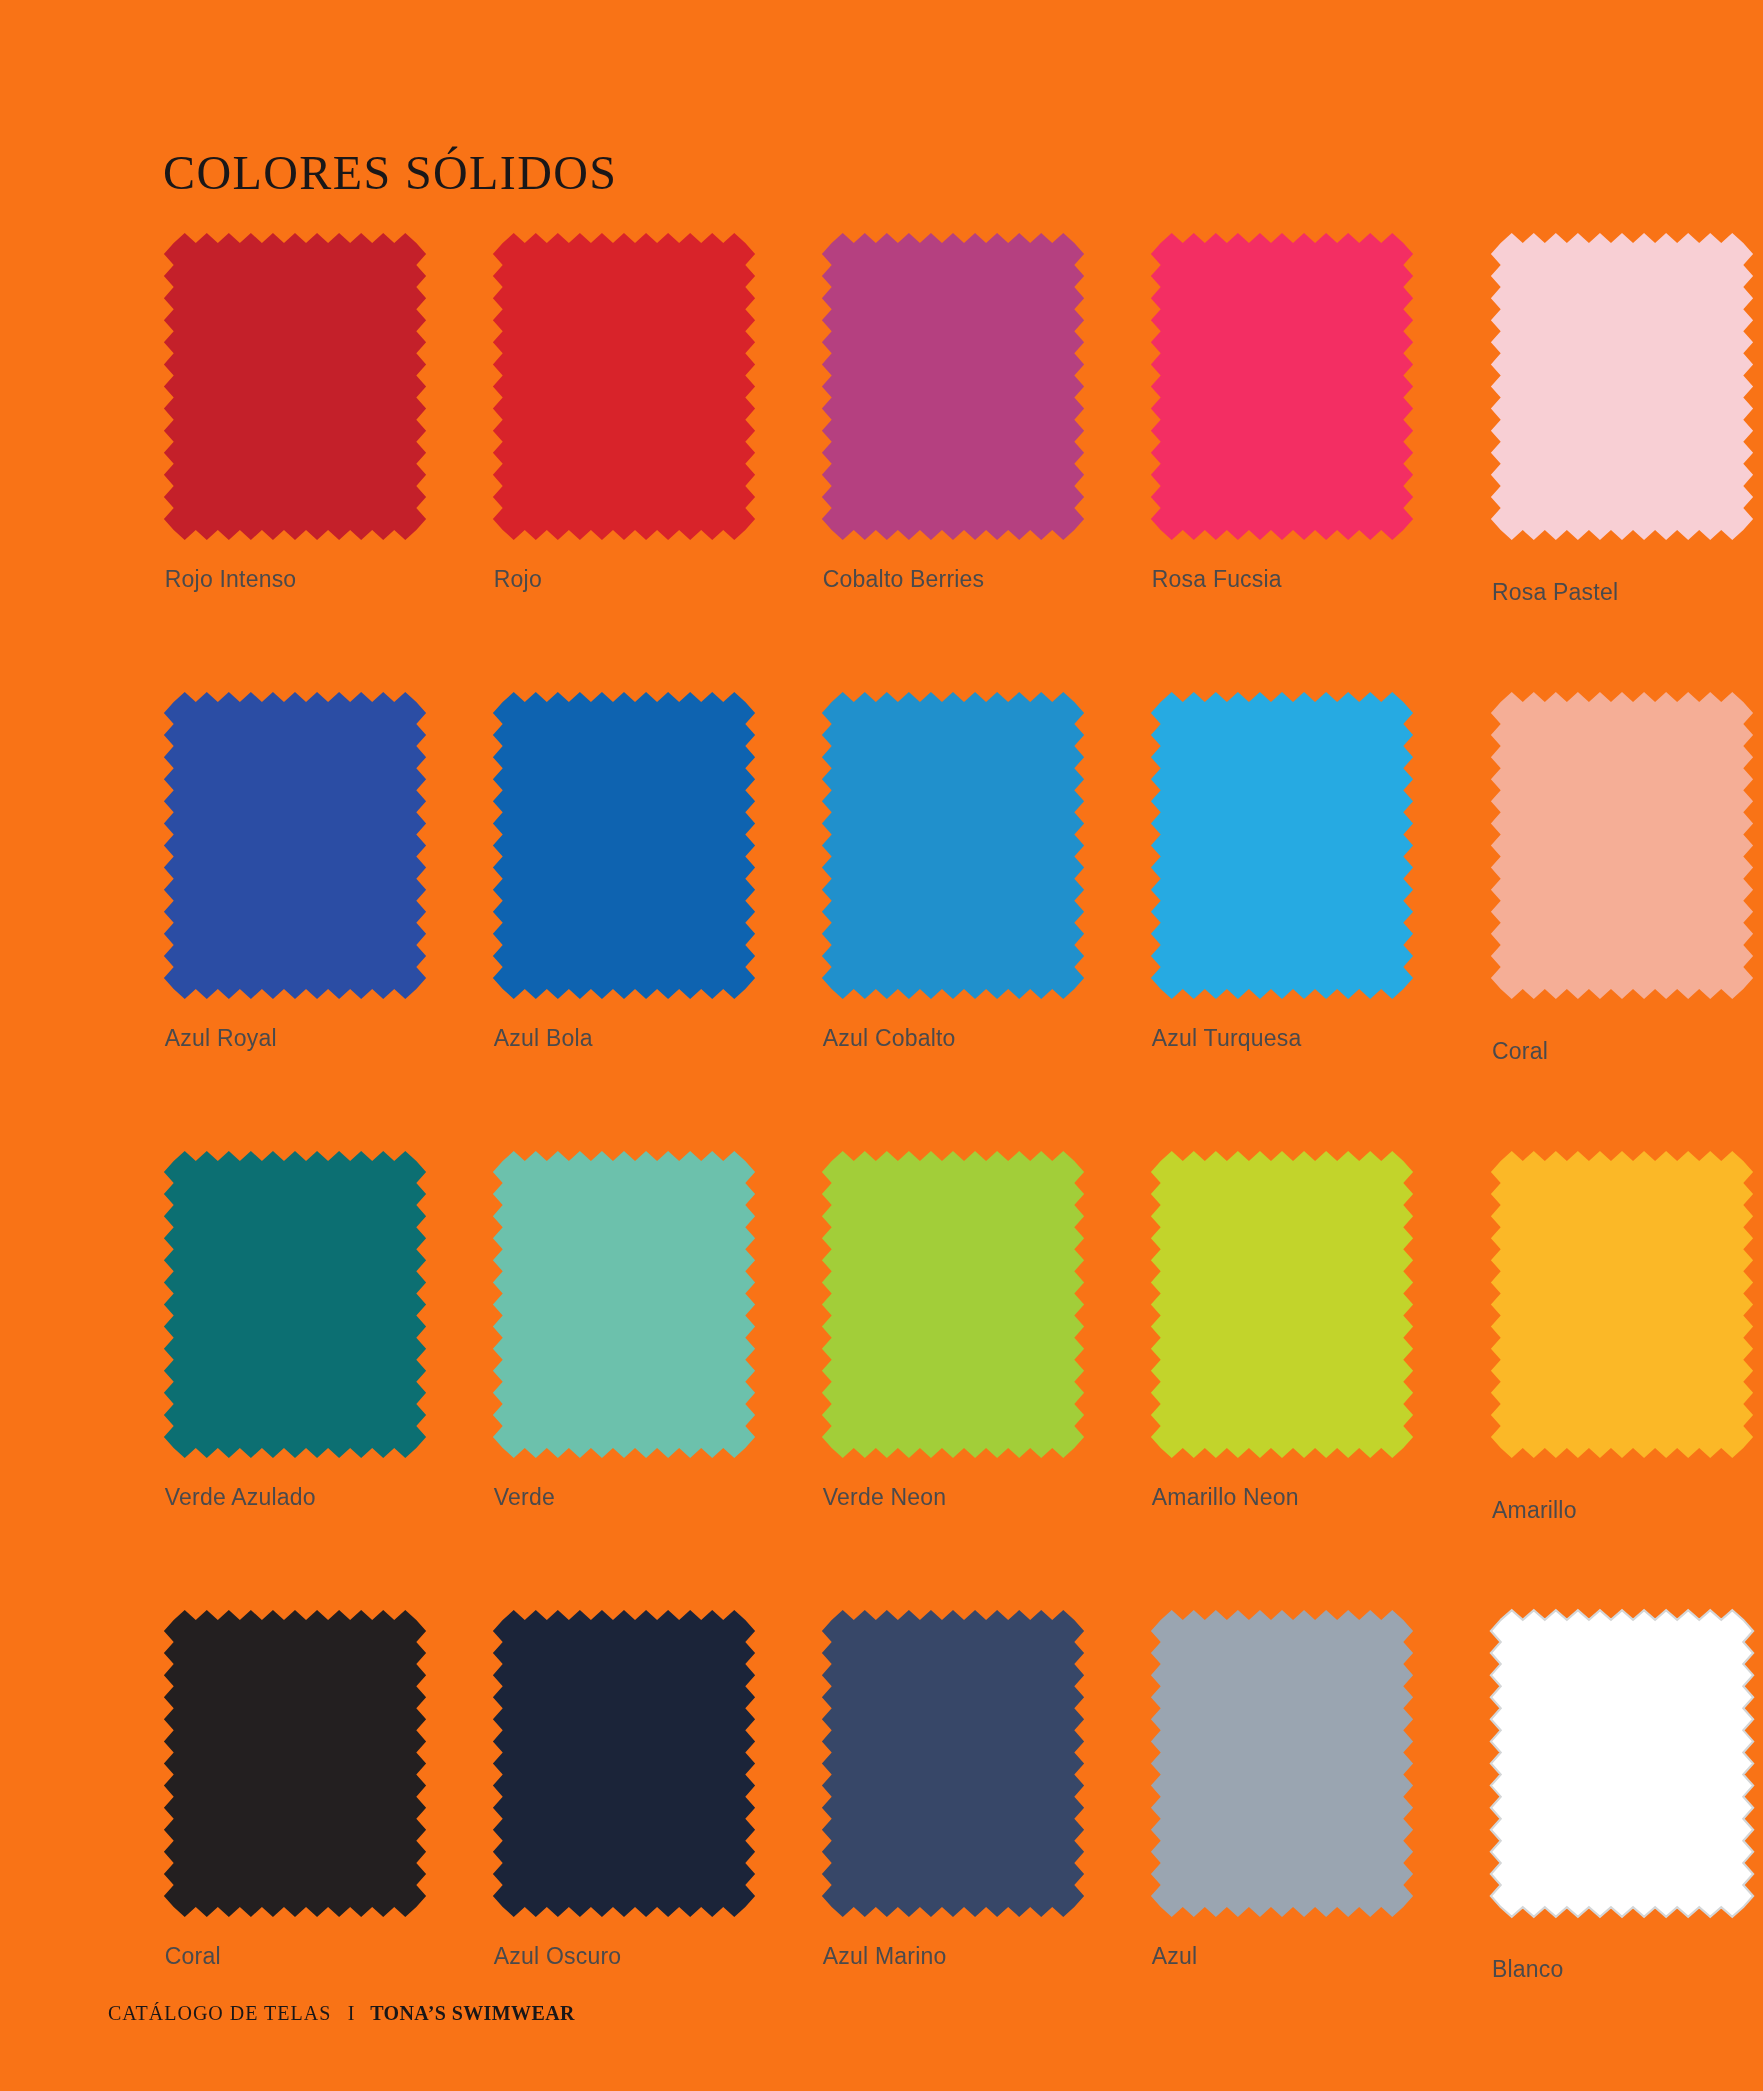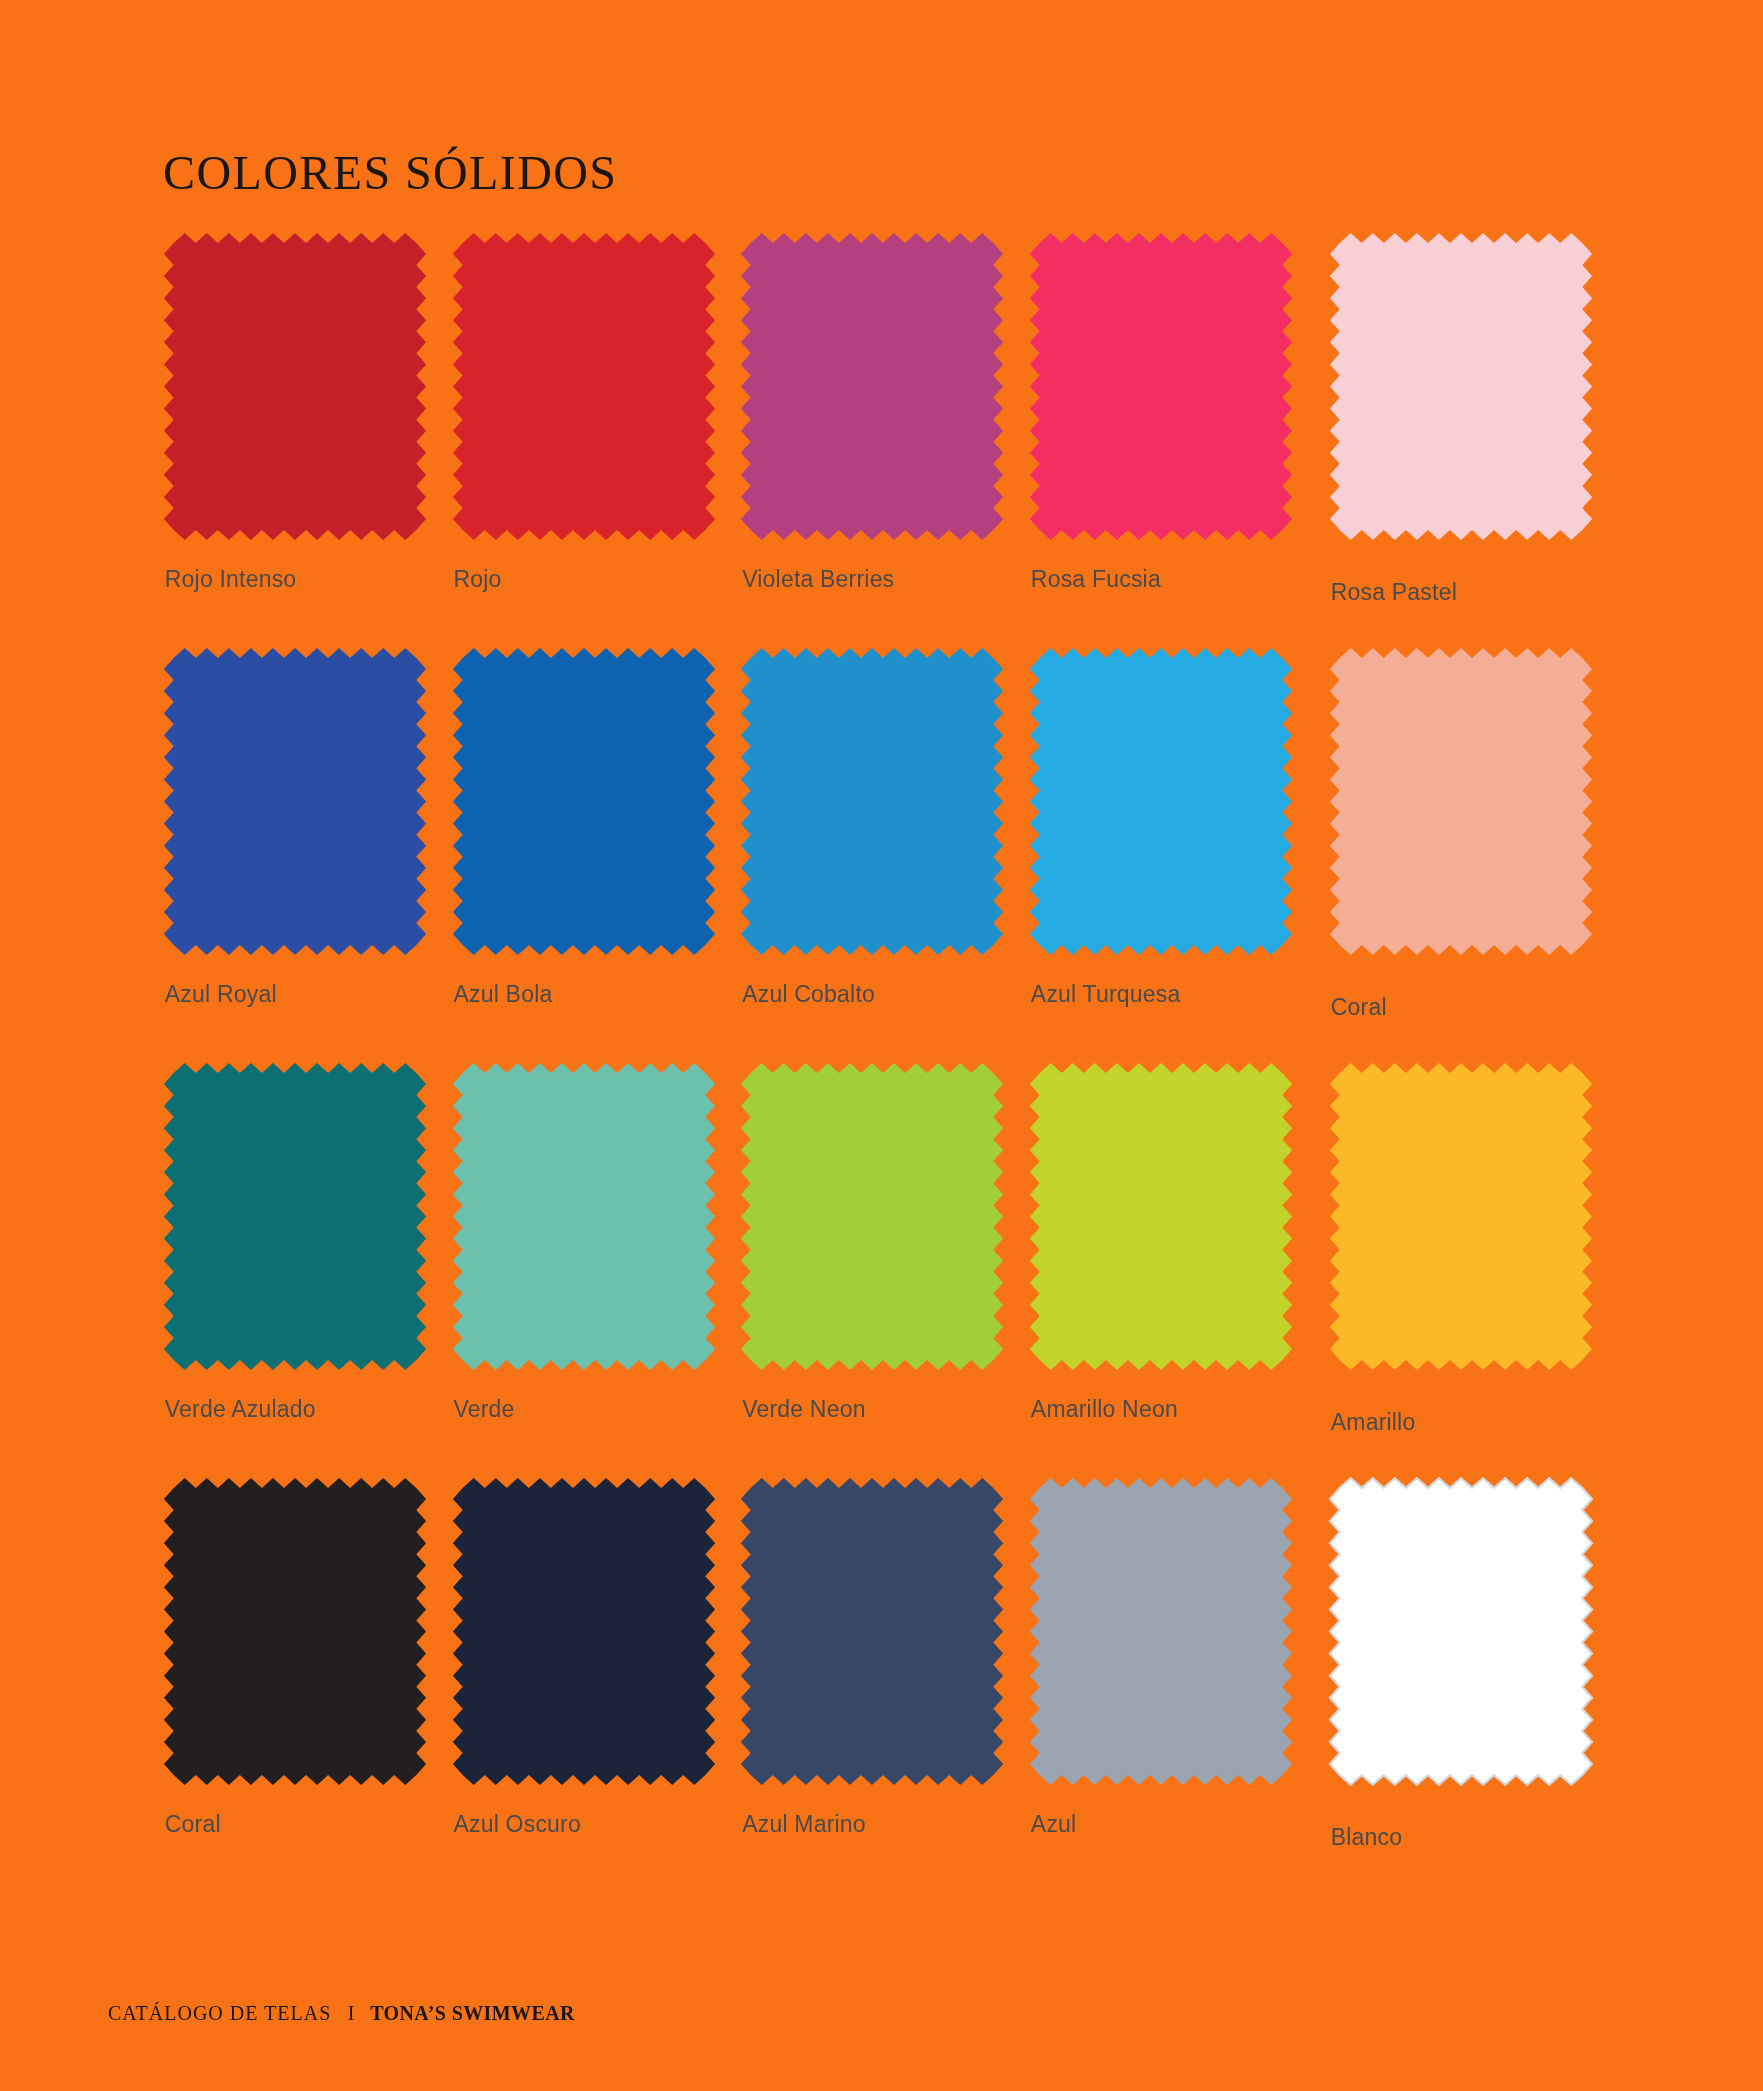--- a/index.html
+++ b/index.html
@@ -39,20 +39,21 @@
   .swatch-grid {
     position: absolute;
     left: 163px;
     top: 228px;
     width: 1442px;
     display: grid;
     grid-template-columns: repeat(5, 285px);
     grid-auto-rows: 415px;
     column-gap: 3.7px;
     row-gap: 0px;
+    gap: 44px;
   }
 
   .swatch-cell {
     position: relative;
     width: 285px;
     height: 415px;
   }
 
   .swatch-chip {
     position: relative;
@@ -124,21 +125,21 @@
           </svg>
         </div>
         <div class="swatch-label">Rojo</div>
       </div>
       <div class="swatch-cell">
         <div class="swatch-chip">
           <svg viewBox="-12 -1 296 346">
             <polygon points="0.00,11.00 12.36,0.00 24.73,11.00 37.09,0.00 49.45,11.00 61.82,0.00 74.18,11.00 86.55,0.00 98.91,11.00 111.27,0.00 123.64,11.00 136.00,0.00 148.36,11.00 160.73,0.00 173.09,11.00 185.45,0.00 197.82,11.00 210.18,0.00 222.55,11.00 234.91,0.00 247.27,11.00 259.64,0.00 272.00,11.00 272.00,11.00 283.00,23.38 272.00,35.77 283.00,48.15 272.00,60.54 283.00,72.92 272.00,85.31 283.00,97.69 272.00,110.08 283.00,122.46 272.00,134.85 283.00,147.23 272.00,159.62 283.00,172.00 272.00,184.38 283.00,196.77 272.00,209.15 283.00,221.54 272.00,233.92 283.00,246.31 272.00,258.69 283.00,271.08 272.00,283.46 283.00,295.85 272.00,308.23 283.00,320.62 272.00,333.00 272.00,333.00 259.64,344.00 247.27,333.00 234.91,344.00 222.55,333.00 210.18,344.00 197.82,333.00 185.45,344.00 173.09,333.00 160.73,344.00 148.36,333.00 136.00,344.00 123.64,333.00 111.27,344.00 98.91,333.00 86.55,344.00 74.18,333.00 61.82,344.00 49.45,333.00 37.09,344.00 24.73,333.00 12.36,344.00 0.00,333.00 0.00,333.00 -11.00,320.62 0.00,308.23 -11.00,295.85 0.00,283.46 -11.00,271.08 0.00,258.69 -11.00,246.31 0.00,233.92 -11.00,221.54 0.00,209.15 -11.00,196.77 0.00,184.38 -11.00,172.00 0.00,159.62 -11.00,147.23 0.00,134.85 -11.00,122.46 0.00,110.08 -11.00,97.69 0.00,85.31 -11.00,72.92 0.00,60.54 -11.00,48.15 0.00,35.77 -11.00,23.38 0.00,11.00" fill="#B54080" stroke="none"></polygon>
           </svg>
         </div>
-        <div class="swatch-label">Violeta Berries</div>
+        <div class="swatch-label">Cobalto Berries</div>
       </div>
       <div class="swatch-cell">
         <div class="swatch-chip">
           <svg viewBox="-12 -1 296 346">
             <polygon points="0.00,11.00 12.36,0.00 24.73,11.00 37.09,0.00 49.45,11.00 61.82,0.00 74.18,11.00 86.55,0.00 98.91,11.00 111.27,0.00 123.64,11.00 136.00,0.00 148.36,11.00 160.73,0.00 173.09,11.00 185.45,0.00 197.82,11.00 210.18,0.00 222.55,11.00 234.91,0.00 247.27,11.00 259.64,0.00 272.00,11.00 272.00,11.00 283.00,23.38 272.00,35.77 283.00,48.15 272.00,60.54 283.00,72.92 272.00,85.31 283.00,97.69 272.00,110.08 283.00,122.46 272.00,134.85 283.00,147.23 272.00,159.62 283.00,172.00 272.00,184.38 283.00,196.77 272.00,209.15 283.00,221.54 272.00,233.92 283.00,246.31 272.00,258.69 283.00,271.08 272.00,283.46 283.00,295.85 272.00,308.23 283.00,320.62 272.00,333.00 272.00,333.00 259.64,344.00 247.27,333.00 234.91,344.00 222.55,333.00 210.18,344.00 197.82,333.00 185.45,344.00 173.09,333.00 160.73,344.00 148.36,333.00 136.00,344.00 123.64,333.00 111.27,344.00 98.91,333.00 86.55,344.00 74.18,333.00 61.82,344.00 49.45,333.00 37.09,344.00 24.73,333.00 12.36,344.00 0.00,333.00 0.00,333.00 -11.00,320.62 0.00,308.23 -11.00,295.85 0.00,283.46 -11.00,271.08 0.00,258.69 -11.00,246.31 0.00,233.92 -11.00,221.54 0.00,209.15 -11.00,196.77 0.00,184.38 -11.00,172.00 0.00,159.62 -11.00,147.23 0.00,134.85 -11.00,122.46 0.00,110.08 -11.00,97.69 0.00,85.31 -11.00,72.92 0.00,60.54 -11.00,48.15 0.00,35.77 -11.00,23.38 0.00,11.00" fill="#F32E63" stroke="none"></polygon>
           </svg>
         </div>
         <div class="swatch-label">Rosa Fucsia</div>
       </div>
       <div class="swatch-cell col5">

